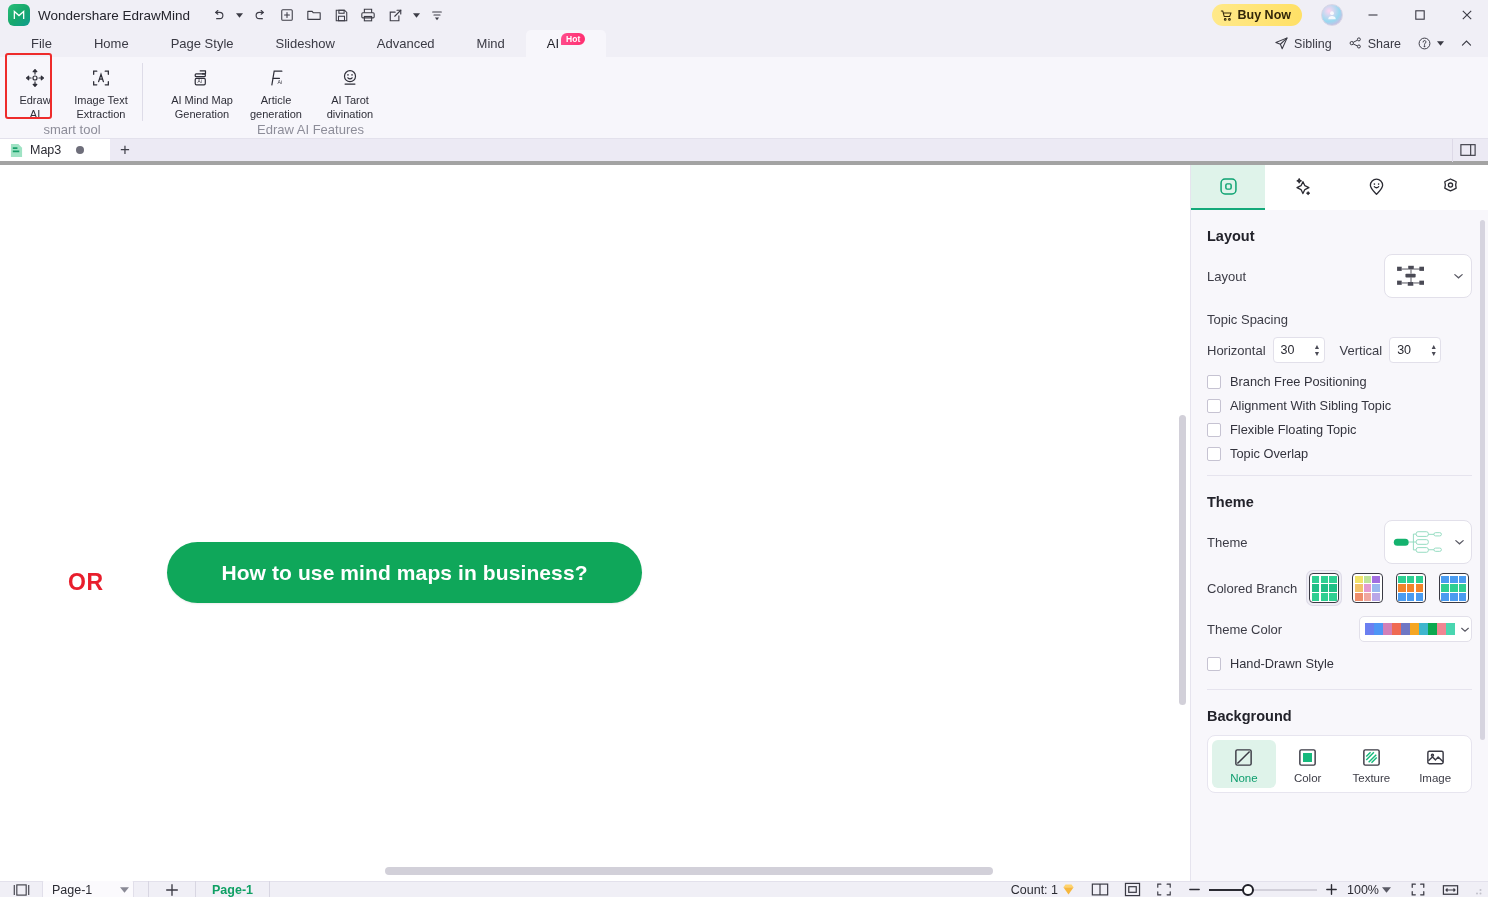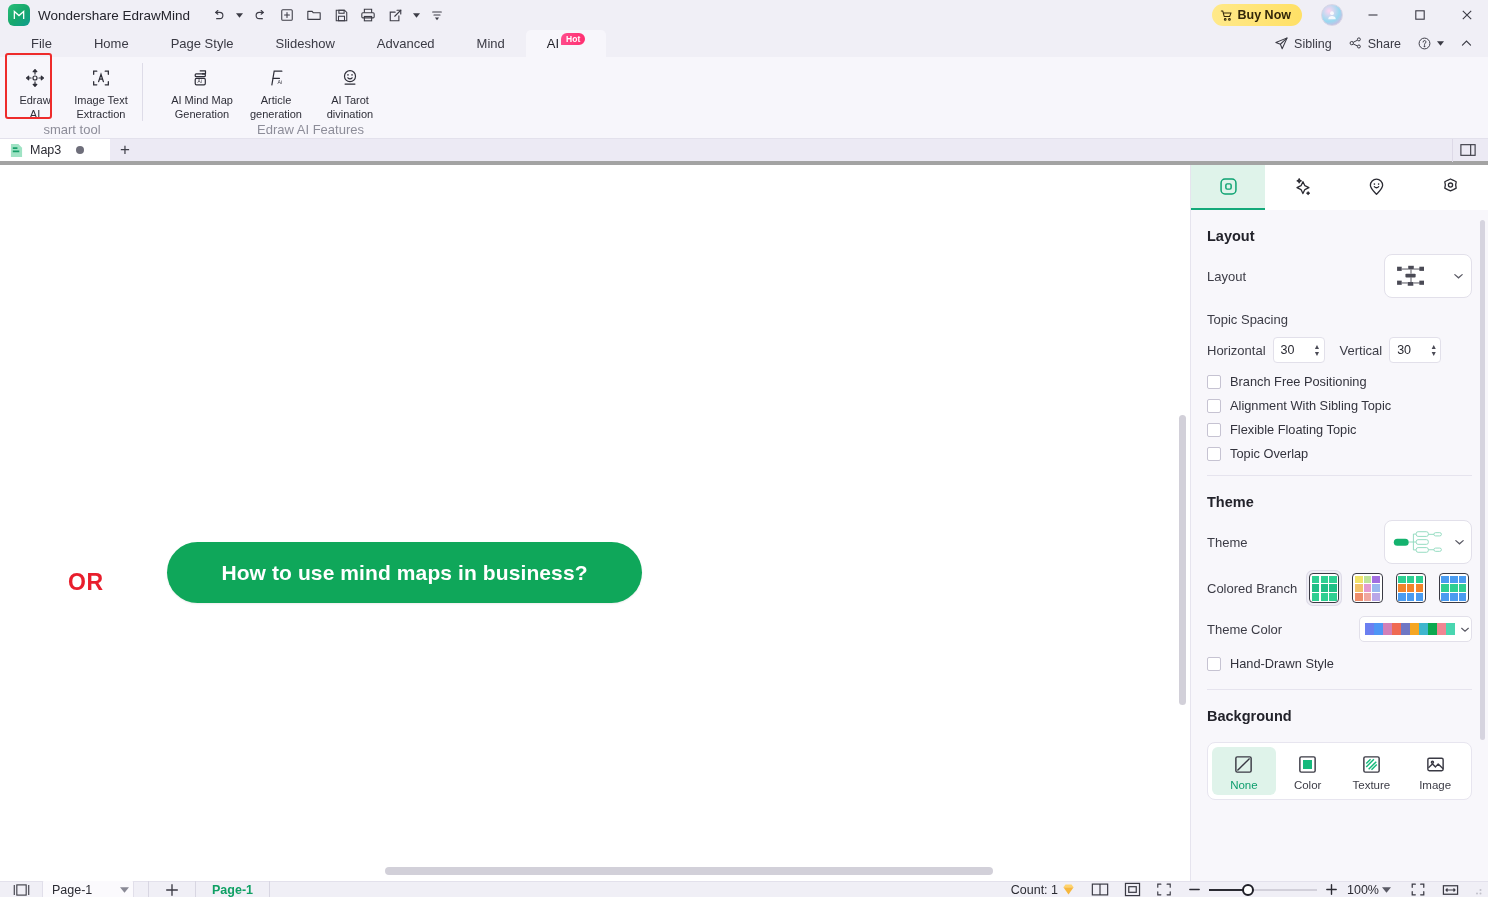--- a/index.html
+++ b/index.html
@@ -216,21 +216,21 @@
 
   .font-dd {
     width: 113px; height: 26px; background: #fff; border: 1px solid #e2e0ea; border-radius: 5px;
     display: flex; align-items: center; padding: 0 5px; gap: 5px; cursor: pointer;
     font-size: 12.5px; color: #2b2b33;
   }
   .aa { font-size: 9px; color: #55555f; font-weight: bold; }
 
   .bg-card {
     background: #fff; border: 1px solid #e7e5ef; border-radius: 8px;
-    display: flex; padding: 4px; margin-top: 18px; text-align: right;
+    display: flex; padding: 4px; margin-top: 11px; text-align: right;
   }
   .bg-opt {
     flex: 1; display: flex; flex-direction: column; align-items: center; gap: 4px;
     padding: 7px 0 4px; border-radius: 6px; font-size: 11.5px; color: #3c3c46; cursor: pointer;
   }
   .bg-opt.active { background: #dff3ea; color: #0e9e6e; }
   .rpanel-scroll {
     position: absolute; right: 3px; top: 10px; width: 5px; height: 520px;
     background: #d6d4df; border-radius: 3px; cursor: pointer;
   }

